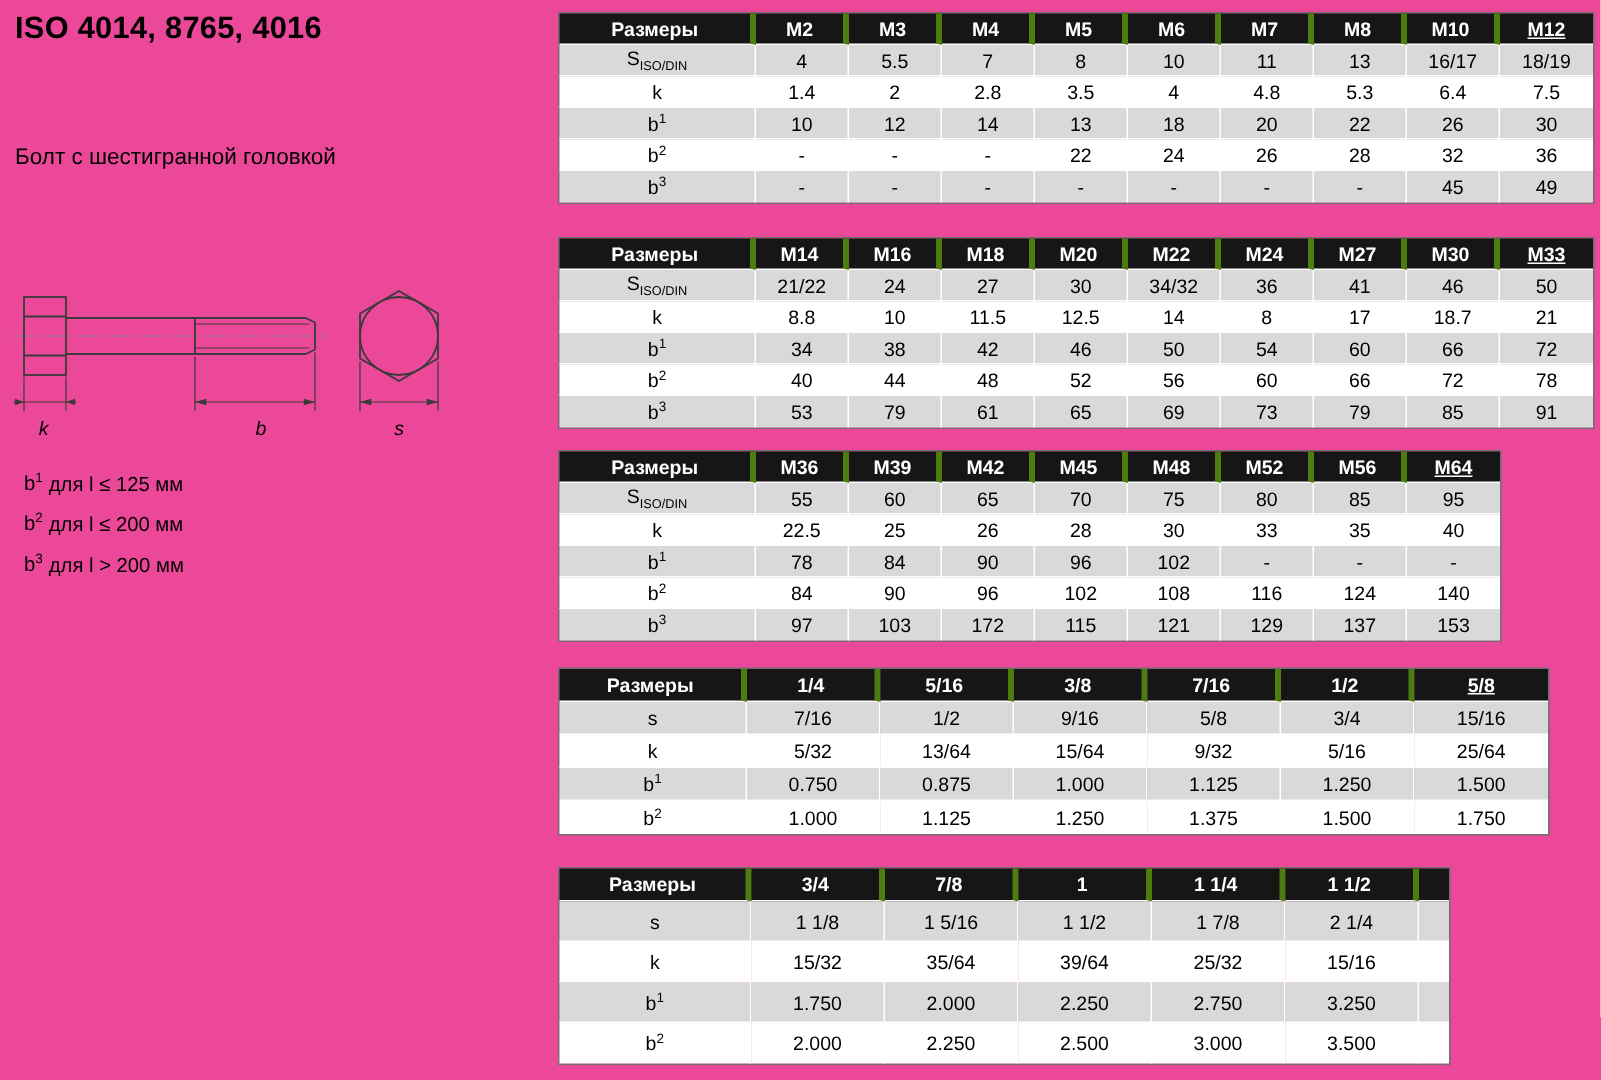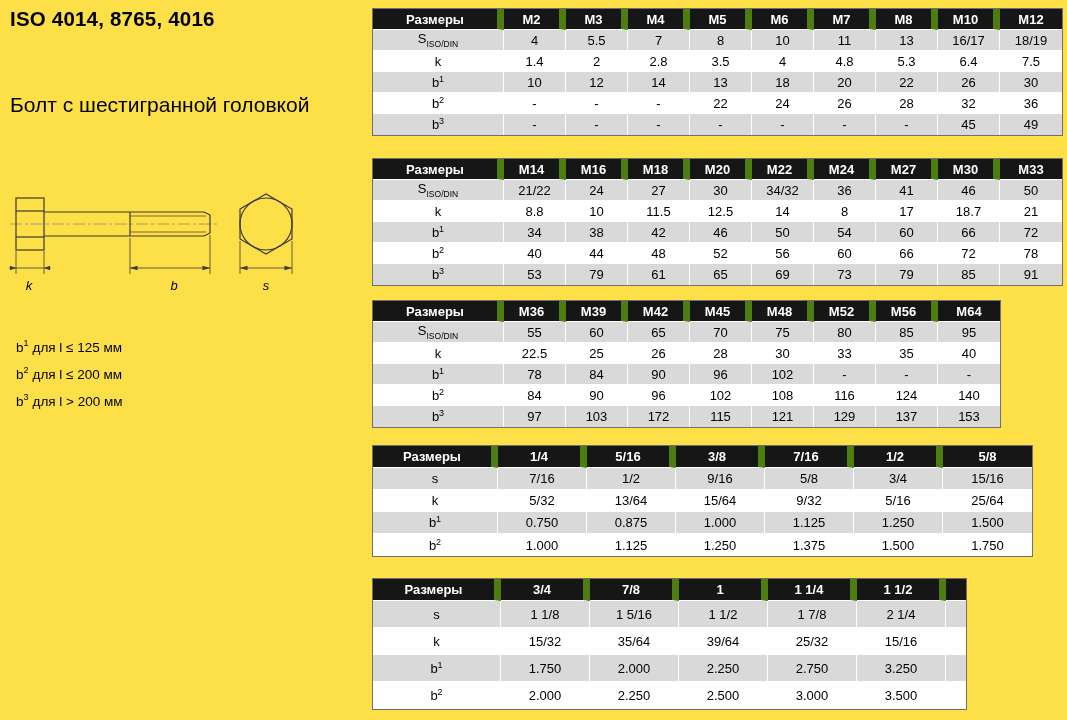--- a/index.html
+++ b/index.html
@@ -1,36 +1,36 @@
 <!DOCTYPE html>
 <html style="--header-bg: #161616; --alt-row-bg: #d9d9d9;"><head>
 <meta charset="utf-8">
 <style>
   * { box-sizing: border-box; }
   html, body { margin: 0; padding: 0; background: #ffffff; }
   #page {
     position: relative;
     width: 1067px;
     height: 720px;
-    background: #fde047;
+    background: #ec4899;
     font-family: "Liberation Sans", sans-serif;
     color: #000;
     overflow: hidden;
   }
   .title-block {
     position: absolute; left: 10px; top: 5px;
     font-size: 20.5px; font-weight: bold; line-height: 27px; letter-spacing: 0.2px;
   }
   .subtitle-block {
     position: absolute; left: 10px; top: 92px;
-    font-size: 21px; line-height: 25px;
+    font-size: 15px; line-height: 25px;
   }
   .drawing-block { position: absolute; left: 8px; top: 188px; }
   .notes-block {
-    position: absolute; left: 16px; top: 332px;
+    position: absolute; left: 16px; top: 307px;
     font-size: 13.5px; line-height: 23.5px;
   }
   .notes-block sup { font-size: 9px; }
   .note-text { margin-left: 4px; }
 
   :root {
     --header-bg: #161616;
     --alt-row-bg: #d9d9d9;
   }
   .spec-table {
@@ -49,23 +49,23 @@
     padding: 0;
     overflow: hidden;
     white-space: nowrap;
   }
   .spec-table tr > *:last-child { border-right: none; }
   .spec-table tbody tr:last-child td { border-bottom: none; }
   .spec-table thead th {
     background: var(--header-bg);
     color: #fff;
     font-weight: bold;
-    border-right: 7px solid #4d7c0f;
-  }
-  .spec-table thead th:last-child { border-right: none; }
+    border-right: 4px solid #4d7c0f;
+  }
+  .spec-table thead th:last-child { border-right: none; text-decoration: underline; }
   .spec-table .row-shaded td { background: var(--alt-row-bg); }
   .spec-table .row-plain td { background: #ffffff; }
   .spec-table sup { font-size: 9px; }
   .spec-table .iso-sub { font-size: 8.5px; }
 
   .t-std thead th { height: 21px; }
   .t-std td { height: 21px; }
   .t-mid thead th { height: 22px; }
   .t-mid td { height: 22px; }
   .t-big thead th { height: 22px; }

